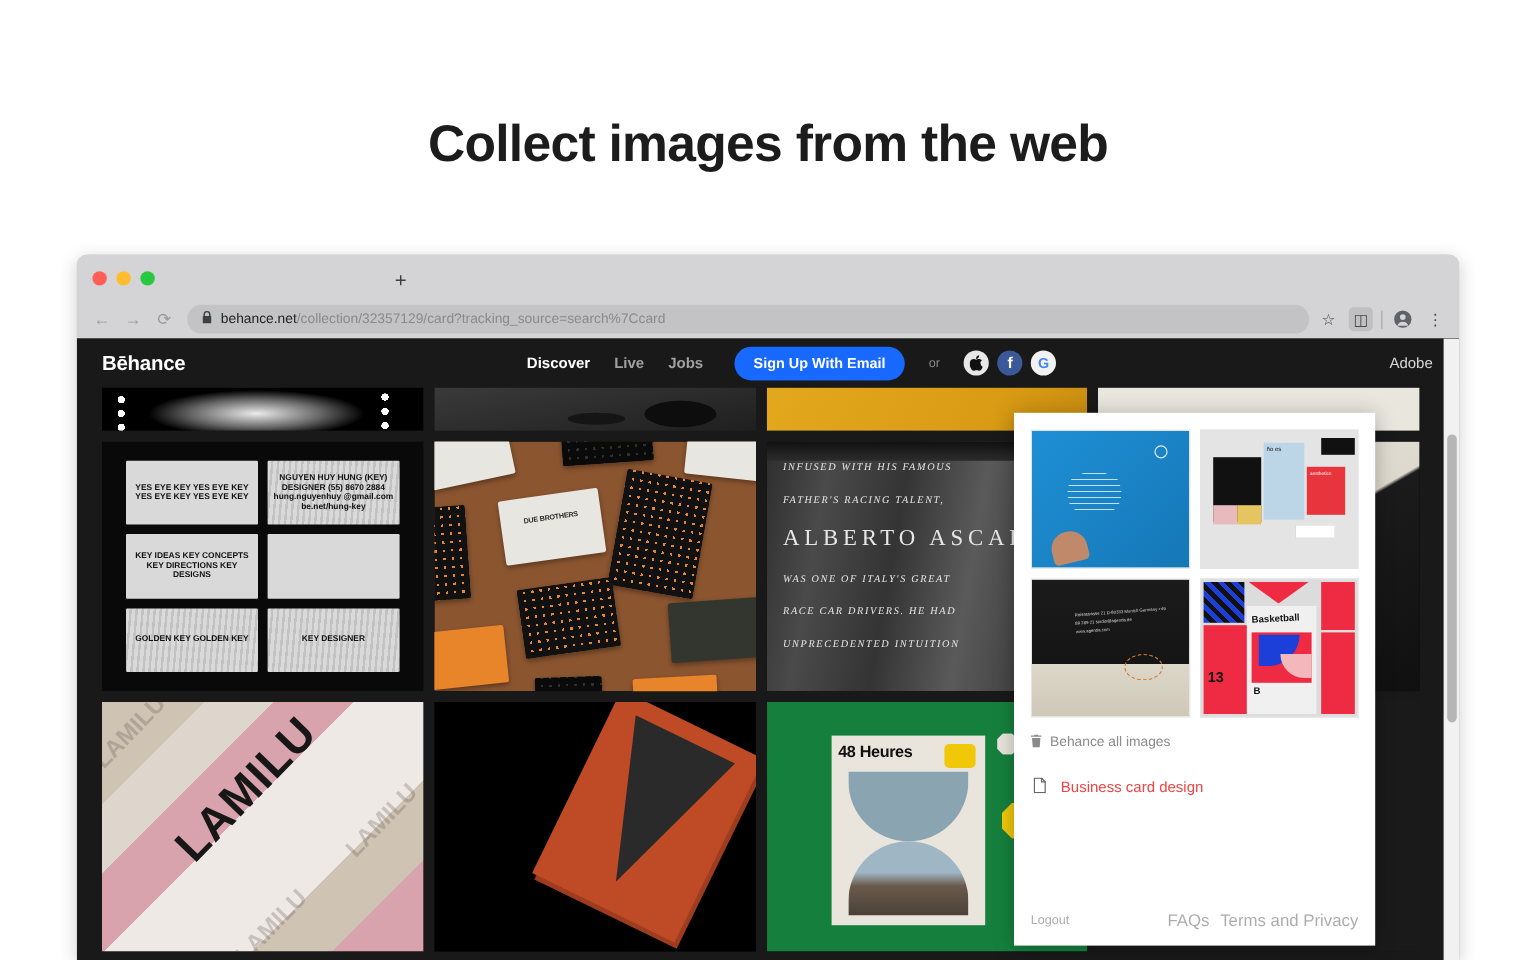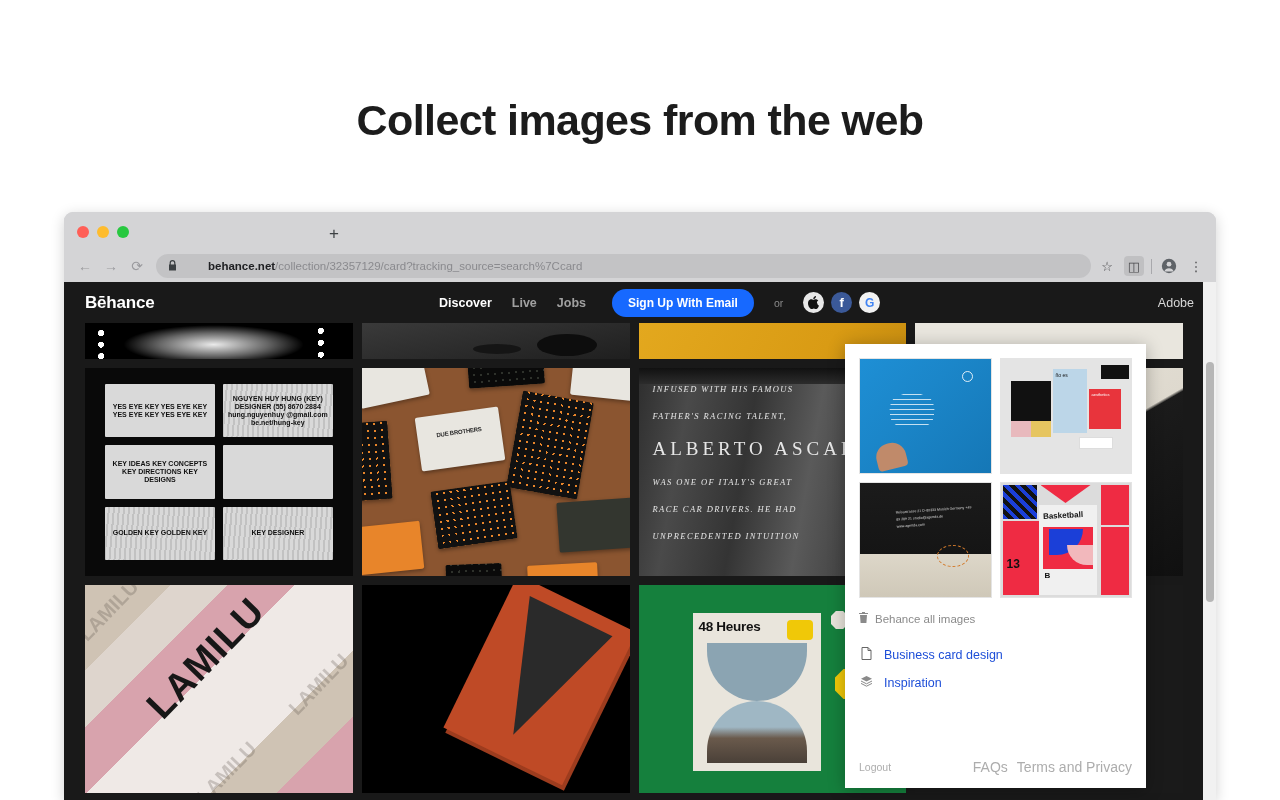--- a/index.html
+++ b/index.html
@@ -101,21 +101,21 @@
     margin-left: 8px; margin-right: 6px;
     height: 24px;
     background: #c3c3c5;
     border-radius: 13px;
     display: flex; align-items: center;
     padding: 0 12px;
     overflow: hidden;
   }
   .lock-icon { font-size: 10px; color: #3c4043; margin-right: 7px; }
   .url { font-size: 11.5px; white-space: nowrap; color: #8a8a8e; }
-  .url b { color: #202124; font-weight: bold; margin-left: 24px; }
+  .url b { color: #202124; font-weight: normal; }
   .toolbar-icons { display: flex; align-items: center; gap: 7px; }
   .tb-ico {
     width: 20px; height: 20px;
     display: flex; align-items: center; justify-content: center;
     color: #4a4a4d; font-size: 13px;
   }
   .tb-ico.boxed {
     background: #c0c0c2; border-radius: 4px;
   }
   .tb-divider { width: 1px; height: 15px; background: #a8a8ac; }
@@ -410,21 +410,21 @@
     display:flex; align-items:center; justify-content:center;
     border-radius:2px;
   }
 
   .board-list { margin-top:16px; }
   .board-row {
     display:flex; align-items:center; gap:11px;
     padding:6px 0;
   }
   .board-icon { width:14px; font-size:12px; color:#555; text-align:center; }
-  .board-name { font-size:12.5px; color:#1d4ed8; }
+  .board-name { font-size:12.5px; color:#ef4444; }
 
   .panel-footer {
     position:absolute; left:14px; right:14px; bottom:13px;
     display:flex; justify-content:space-between; align-items:center;
   }
   .footer-left { font-size:10.5px; color:#adadad; }
   .footer-right { display:flex; gap:9px; font-size:14px; color:#adadad; }
 </style>
 </head>
 <body>
@@ -673,30 +673,20 @@
       <div class="board-list">
         <div class="board-row">
           <span class="board-icon">
             <svg width="11" height="13" viewBox="0 0 11 13">
                 <path d="M1 .5h6L10 3.5v9H1z" fill="none" stroke="#666" stroke-width="1"></path>
                 <path d="M7 .5v3h3" fill="none" stroke="#666" stroke-width="1"></path>
               </svg>
           </span>
           <span class="board-name">Business card design</span>
         </div>
-        <div class="board-row">
-          <span class="board-icon">
-            <svg width="13" height="12" viewBox="0 0 13 12">
-                <path d="M6.5 1L12 3.8 6.5 6.6 1 3.8z" fill="#8a8a8a"></path>
-                <path d="M1 6l5.5 2.8L12 6" fill="none" stroke="#8a8a8a" stroke-width="1"></path>
-                <path d="M1 8.4l5.5 2.8L12 8.4" fill="none" stroke="#8a8a8a" stroke-width="1"></path>
-              </svg>
-          </span>
-          <span class="board-name">Inspiration</span>
-        </div>
       </div>
 
       <div class="panel-footer">
         <span class="footer-left">Logout</span>
         <span class="footer-right">
           <span>FAQs</span>
           <span>Terms and Privacy</span>
         </span>
       </div>
     </div>

